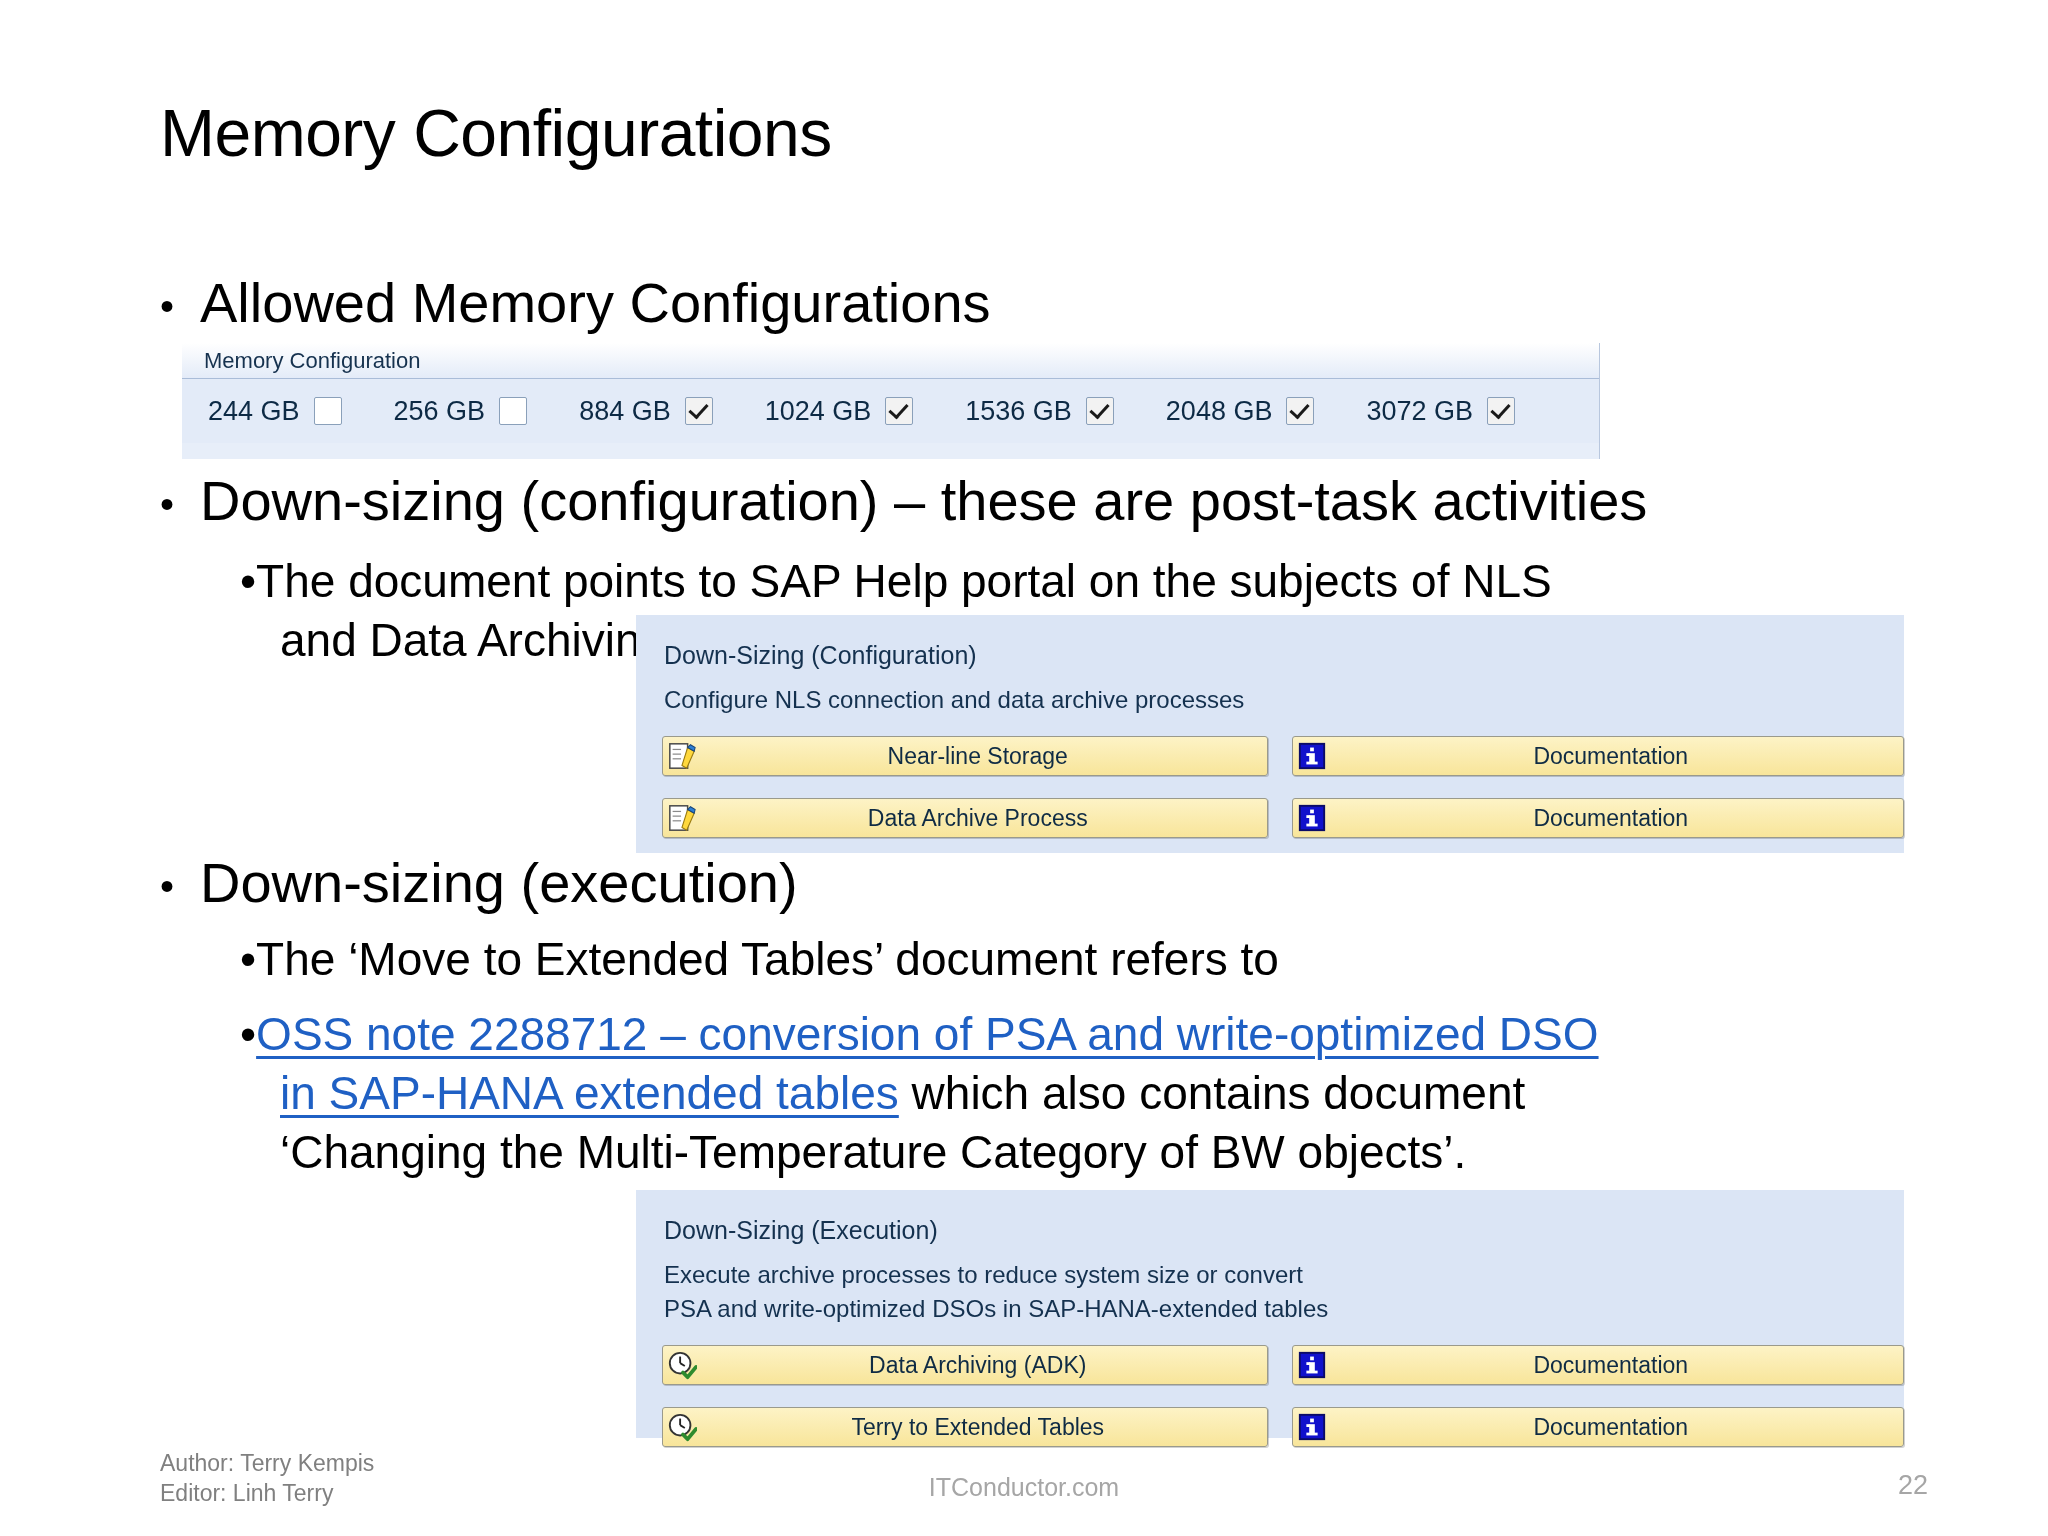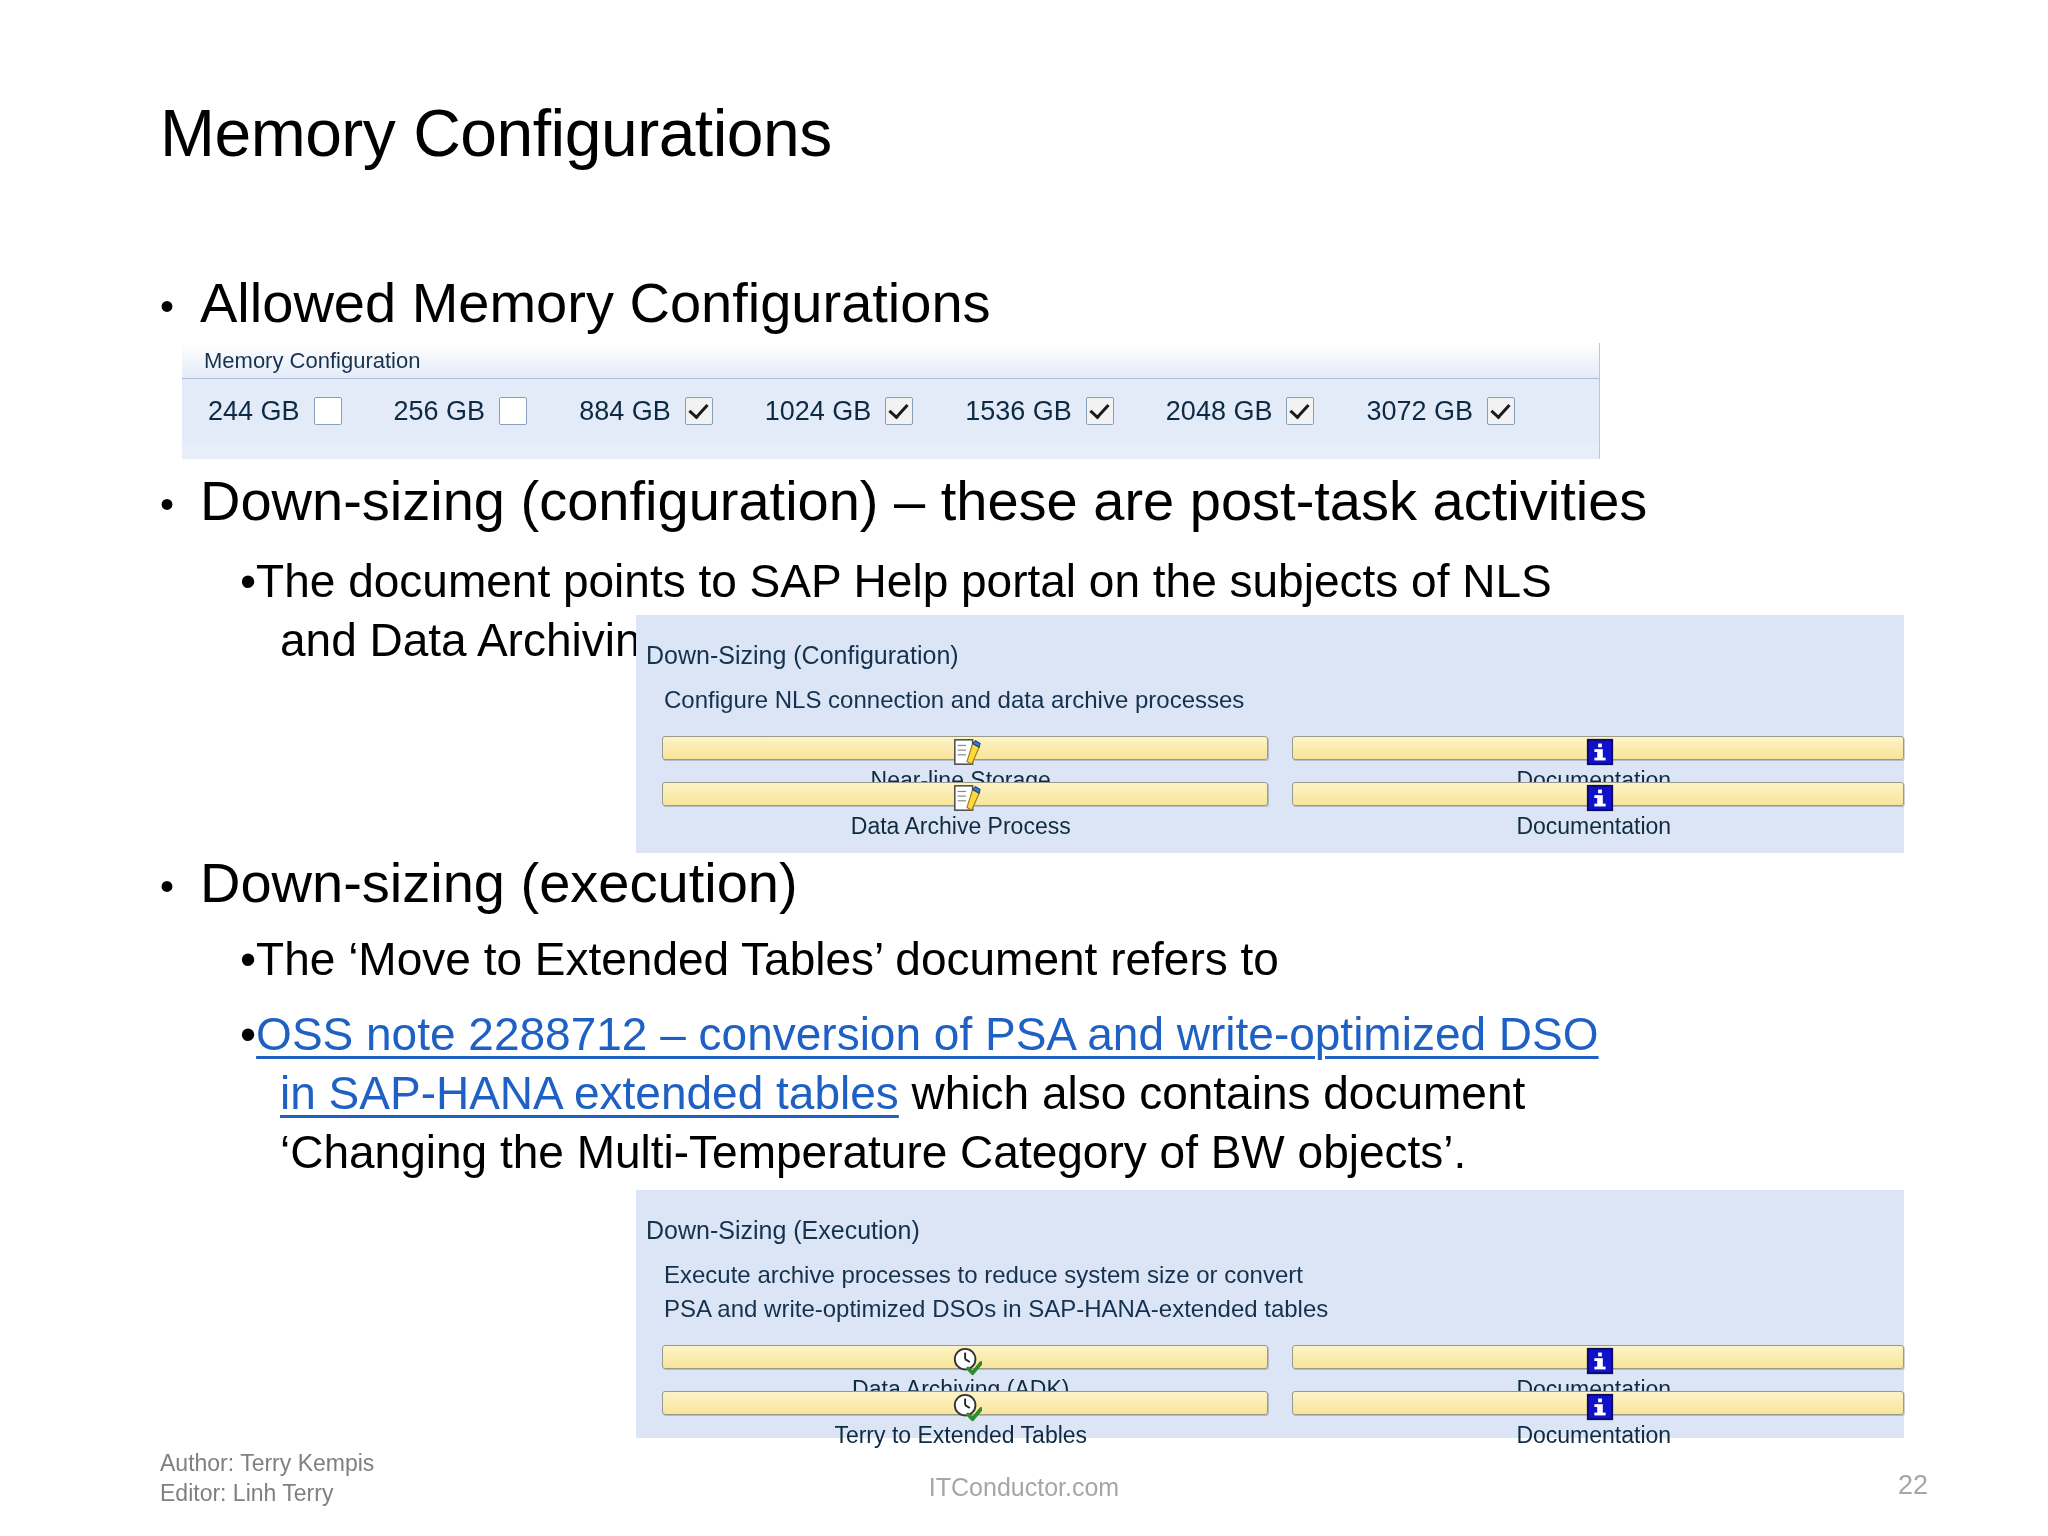--- a/index.html
+++ b/index.html
@@ -117,48 +117,47 @@
     border: solid #1a1a1a;
     border-width: 0 3px 3px 0;
     transform: rotate(42deg);
   }
 
   
   .ds-panel { padding: 26px 0 18px 0; }
   .ds-title {
     font-size: 25px;
     color: #14314f;
-    padding-left: 10px;
+    padding-left: 28px;
     margin-bottom: 16px;
     white-space: nowrap;
   }
   .ds-sub {
     font-size: 24px;
     color: #14314f;
     padding-left: 28px;
     margin-bottom: 6px;
     white-space: nowrap;
   }
   .btn-row {
     display: flex;
     align-items: center;
     padding-left: 26px;
     margin-top: 22px;
   }
   .sapbtn {
     display: flex;
     align-items: center;
-    height: 24px;
+    height: 40px;
     background: linear-gradient(#fdf3c6, #f8e59a);
     border: 1px solid #9a9a8c;
     border-radius: 3px;
     box-shadow: 1px 1px 0 rgba(0,0,0,0.18);
     position: relative;
     box-sizing: border-box;
-    flex-direction: column;
   }
   .sapbtn .bicon {
     width: 30px;
     height: 30px;
     margin-left: 4px;
     flex: 0 0 auto;
     display: block;
   }
   .sapbtn .btxt {
     flex: 1 1 auto;

